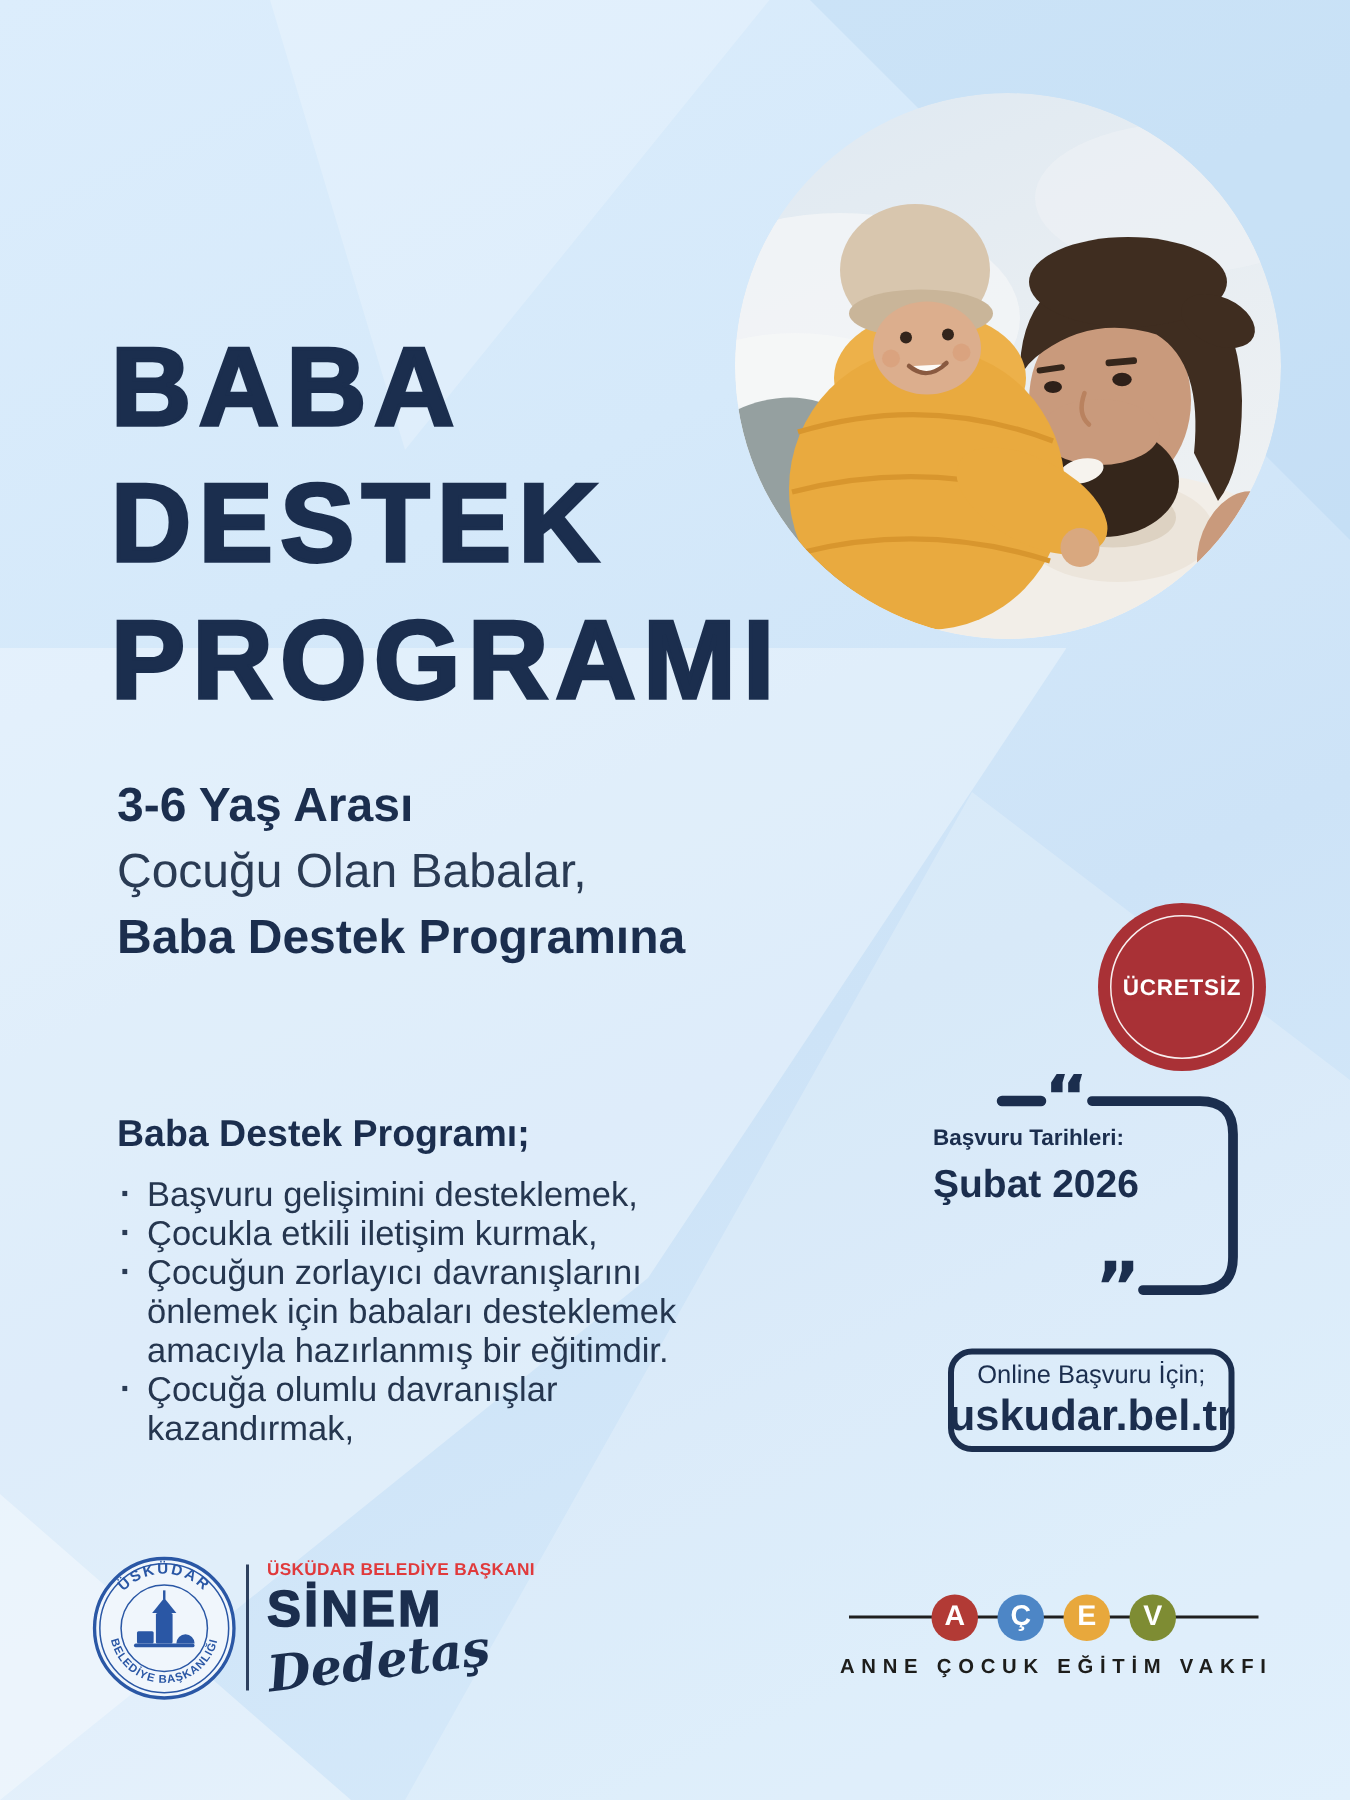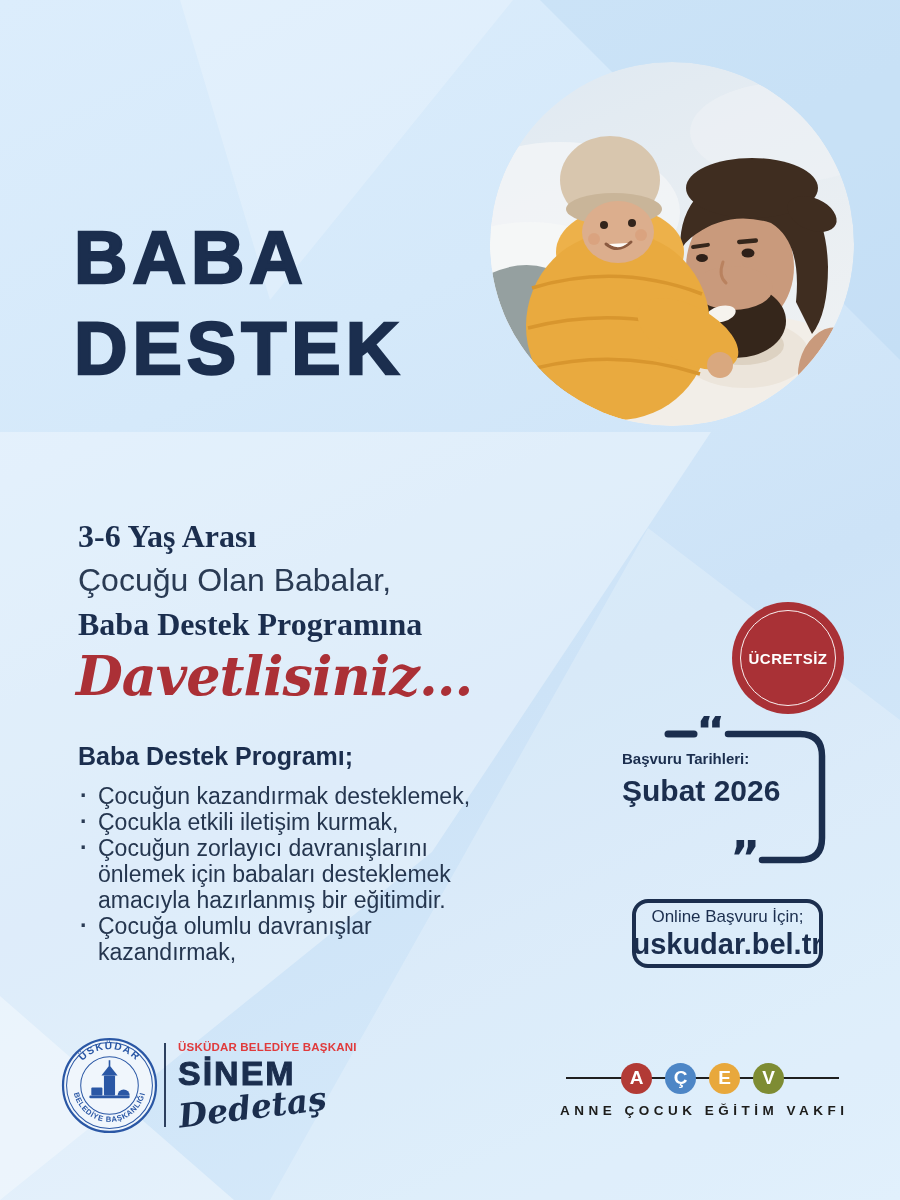--- a/index.html
+++ b/index.html
@@ -14,36 +14,36 @@
   .f5{background:rgba(173,207,240,.30);clip-path:polygon(60% 0,100% 0,100% 30%);}
 
   .photo{position:absolute;left:490px;top:62px;width:364px;height:364px;border-radius:50%;overflow:hidden;}
   .photo svg{display:block;}
 
   .title{position:absolute;left:74px;top:212px;margin:0;color:#1b2e4e;font-size:74px;line-height:91px;
          font-weight:bold;letter-spacing:5px;-webkit-text-stroke:2.4px #1b2e4e;}
   .title div{white-space:nowrap;}
 
   .invite{position:absolute;left:78px;top:514px;color:#1b2e4e;font-size:32px;line-height:44px;}
-  .invite .b{font-weight:bold;font-family:Liberation Serif, serif;}
+  .invite .b{font-weight:bold;}
   .invite .r{font-weight:normal;color:#2a3b54;}
   .script-invite{position:absolute;left:76px;top:644px;color:#ab3036;font-size:54px;
          font-family:"DejaVu Serif",serif;font-style:italic;font-weight:bold;letter-spacing:-1px;}
 
   .badge{position:absolute;left:732px;top:602px;width:112px;height:112px;border-radius:50%;
          background:#a93136;display:flex;align-items:center;justify-content:center;}
   .badge .ring{position:absolute;inset:8px;border:1.6px solid rgba(255,255,255,.92);border-radius:50%;}
   .badge .lbl{position:relative;background:#a93136;padding:0 4px;color:#fff;font-size:15px;
          font-weight:bold;letter-spacing:.5px;text-align:right;}
 
   .dates-frame{position:absolute;left:630px;top:716px;}
   .dates-text{position:absolute;left:622px;top:750px;width:200px;text-align:left;color:#1b2e4e;}
   .dates-text .lab{font-size:15px;font-weight:bold;margin-bottom:7px;}
   .dates-text .days{font-size:30px;font-weight:bold;letter-spacing:2px;}
-  .dates-text .month{font-size:30px;font-weight:bold;white-space:nowrap;margin-top:2px;}
+  .dates-text .month{font-size:26px;font-weight:bold;white-space:nowrap;margin-top:2px;}
 
   .online-box{position:absolute;left:632px;top:899px;width:191px;height:69px;border:4px solid #1b2e4e;
          border-radius:16px;box-sizing:border-box;display:flex;flex-direction:column;align-items:center;
          justify-content:center;color:#1b2e4e;cursor:pointer;background:transparent;}
   .online-box .cap{font-size:17px;}
   .online-box .url{font-size:29px;font-weight:bold;margin-top:1px;}
 
   .program{position:absolute;left:78px;top:742px;width:400px;color:#25364f;}
   .program h2{margin:0 0 12px 0;font-size:25px;color:#1b2e4e;}
   .program ul{margin:0;padding:0;list-style:none;font-size:23px;line-height:26px;}
@@ -135,28 +135,28 @@
           <circle cx="104" cy="177" r="6" fill="#d89b74" opacity="0.55"></circle>
           <circle cx="151" cy="173" r="6" fill="#d89b74" opacity="0.55"></circle>
         </g>
       </g>
     </svg>
   </div>
 
   <h1 class="title">
     <div>BABA</div>
     <div>DESTEK</div>
+    <div>PROGRAMI</div>
   </h1>
 
   <div class="invite">
     <div class="b">3-6 Yaş Arası</div>
     <div class="r">Çocuğu Olan Babalar,</div>
     <div class="b">Baba Destek Programına</div>
   </div>
-  <div class="script-invite">Davetlisiniz...</div>
 
   <div class="badge">
     <div class="ring"></div>
     <span class="lbl">ÜCRETSİZ</span>
   </div>
 
   <svg class="dates-frame" width="200" height="168" viewBox="0 0 200 168">
     <path d="M 38 18 H 64" stroke="#1b2e4e" stroke-width="7" stroke-linecap="round" fill="none"></path>
     <text x="66" y="31" font-family="DejaVu Sans, sans-serif" font-weight="bold" font-size="46" fill="#1b2e4e">“</text>
     <path d="M 98 18 H 170 Q 192 18 192 40 V 122 Q 192 144 170 144 H 132" stroke="#1b2e4e" stroke-width="6.5" stroke-linecap="round" fill="none"></path>
@@ -168,21 +168,21 @@
   </div>
 
   <div class="online-box">
     <div class="cap">Online Başvuru İçin;</div>
     <div class="url">uskudar.bel.tr</div>
   </div>
 
   <div class="program">
     <h2>Baba Destek Programı;</h2>
     <ul>
-      <li><span>Çocuğun kazandırmak desteklemek,</span></li>
+      <li><span>Başvuru gelişimini desteklemek,</span></li>
       <li><span>Çocukla etkili iletişim kurmak,</span></li>
       <li><span>Çocuğun zorlayıcı davranışlarını önlemek için babaları desteklemek amacıyla hazırlanmış bir eğitimdir.</span></li>
       <li><span>Çocuğa olumlu davranışlar kazandırmak,</span></li>
     </ul>
   </div>
 
   <svg class="seal" width="97" height="97" viewBox="0 0 96 96">
     <circle cx="48" cy="48" r="46" fill="#f0f6fc" stroke="#2a57a5" stroke-width="2.2"></circle>
     <circle cx="48" cy="48" r="42.5" fill="none" stroke="#2a57a5" stroke-width="1"></circle>
     <circle cx="48" cy="48" r="28.5" fill="none" stroke="#2a57a5" stroke-width="1"></circle>

